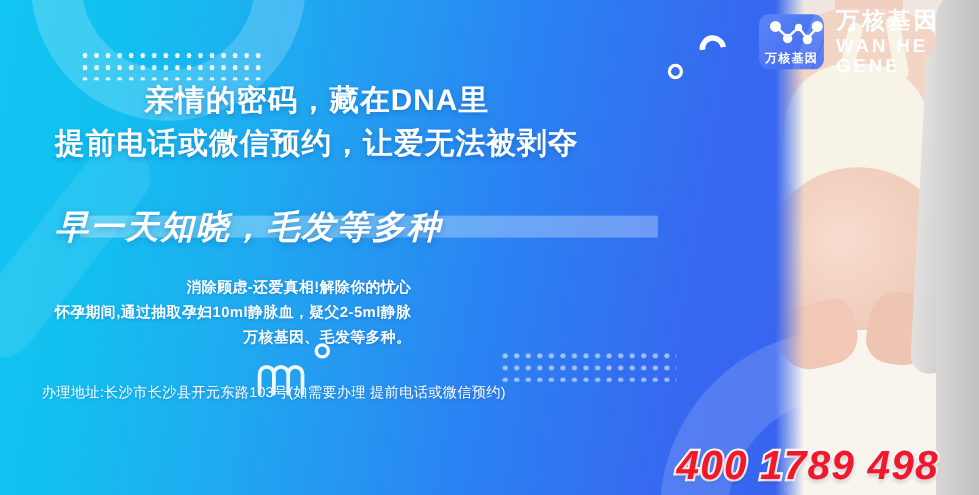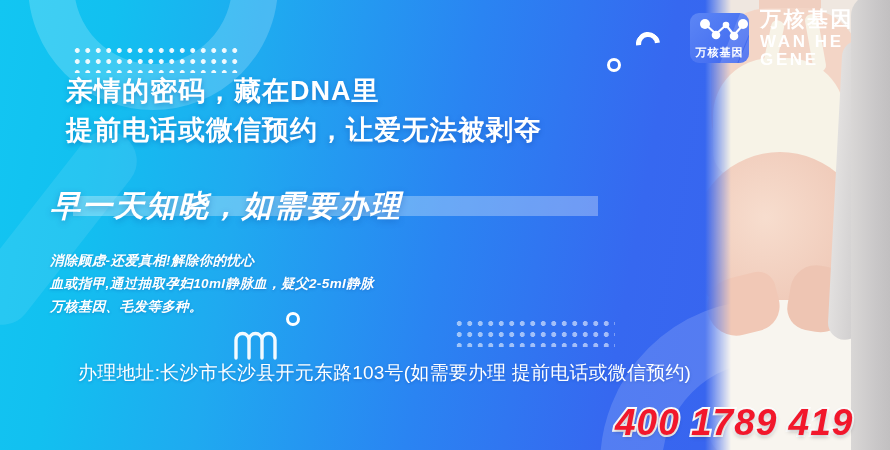--- a/index.html
+++ b/index.html
@@ -123,21 +123,21 @@
   .logo-mark svg{position:absolute;left:6px;top:3px;}
   .logo-mark .mark-cn{
     position:absolute;left:0;right:0;bottom:3px;text-align:center;
     color:#fff;font-size:11px;font-weight:bold;letter-spacing:1px;
   }
   .logo-txt{line-height:1.05;}
   .logo-cn{color:#fff;font-size:21px;font-weight:bold;letter-spacing:2.5px;}
   .logo-en{color:#fff;font-size:17px;font-weight:bold;letter-spacing:2.6px;margin-top:3px;}
 
   
-  .headline{position:absolute;left:66px;top:72px;z-index:5;}
+  .headline{position:absolute;left:50px;top:72px;z-index:5;text-align:center;}
   .headline div{
     color:#ffffff;font-size:27px;font-weight:bold;letter-spacing:1px;
     line-height:1.46;
     text-shadow:0 2px 5px rgba(10,60,150,0.35);
   }
 
   
   .sub-wrap{position:absolute;left:50px;top:186px;z-index:5;}
   .sub-bar{
     position:absolute;left:23px;top:10px;width:525px;height:20px;
@@ -145,31 +145,31 @@
   }
   .sub-text{
     position:relative;color:#ffffff;font-size:30px;font-weight:bold;
     font-style:italic;letter-spacing:2px;
     text-shadow:0 2px 6px rgba(10,60,150,0.35);
   }
 
   
   .body-copy{position:absolute;left:50px;top:249px;z-index:5;}
   .body-copy div{
-    color:#ffffff;font-size:13.5px;font-weight:bold;font-style:italic;
+    color:#ffffff;font-size:13.5px;font-weight:bold;
     line-height:1.72;letter-spacing:0.4px;
     text-shadow:0 1px 3px rgba(10,60,150,0.3);
+    text-align:right;
   }
 
   
   .address{
-    position:absolute;left:38px;top:360px;z-index:5;
-    color:#ffffff;font-size:19px;letter-spacing:0.2px;
+    position:absolute;left:38px;top:348px;z-index:5;
+    color:#ffffff;font-size:13px;letter-spacing:0.2px;
     text-shadow:0 1px 3px rgba(10,60,150,0.3);
-    margin-left:40px;
   }
 
   
   .phone{
     position:absolute;left:615px;top:402px;z-index:8;
     font-size:37px;font-weight:bold;font-style:italic;
     color:#F2172B;letter-spacing:1px;
     -webkit-text-stroke:4px #ffffff;
     paint-order:stroke fill;
     text-shadow:0 2px 4px rgba(0,0,0,0.25);
@@ -236,26 +236,26 @@
     </div>
   </div>
 
   <div class="headline">
     <div>亲情的密码，藏在DNA里</div>
     <div>提前电话或微信预约，让爱无法被剥夺</div>
   </div>
 
   <div class="sub-wrap">
     <div class="sub-bar"></div>
-    <div class="sub-text">早一天知晓，如需要办理</div>
+    <div class="sub-text">早一天知晓，毛发等多种</div>
   </div>
 
   <div class="body-copy">
     <div>消除顾虑-还爱真相!解除你的忧心</div>
-    <div>血或指甲,通过抽取孕妇10ml静脉血，疑父2-5ml静脉</div>
+    <div>怀孕期间,通过抽取孕妇10ml静脉血，疑父2-5ml静脉</div>
     <div>万核基因、毛发等多种。</div>
   </div>
 
   <div class="address">办理地址:长沙市长沙县开元东路103号(如需要办理 提前电话或微信预约)</div>
 
-  <div class="phone">400 1789 419</div>
+  <div class="phone">400 1789 498</div>
 
 </div>
 
 </body></html>

